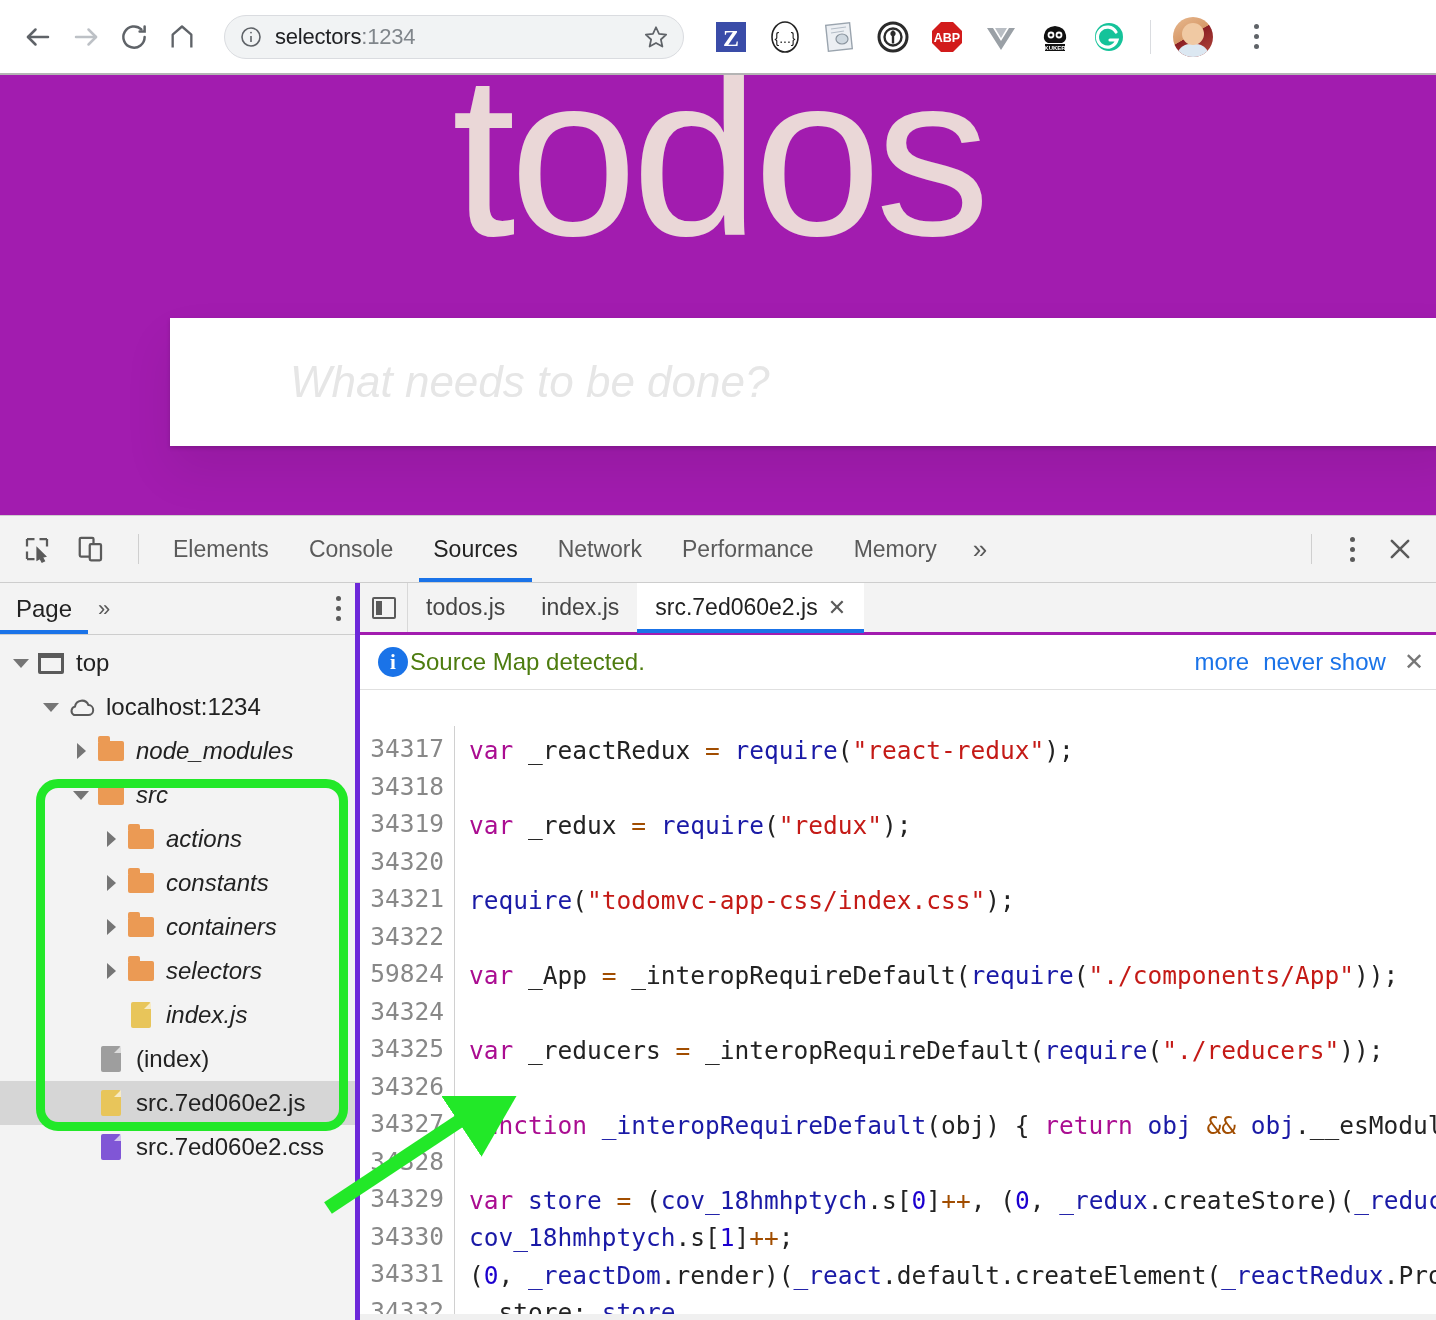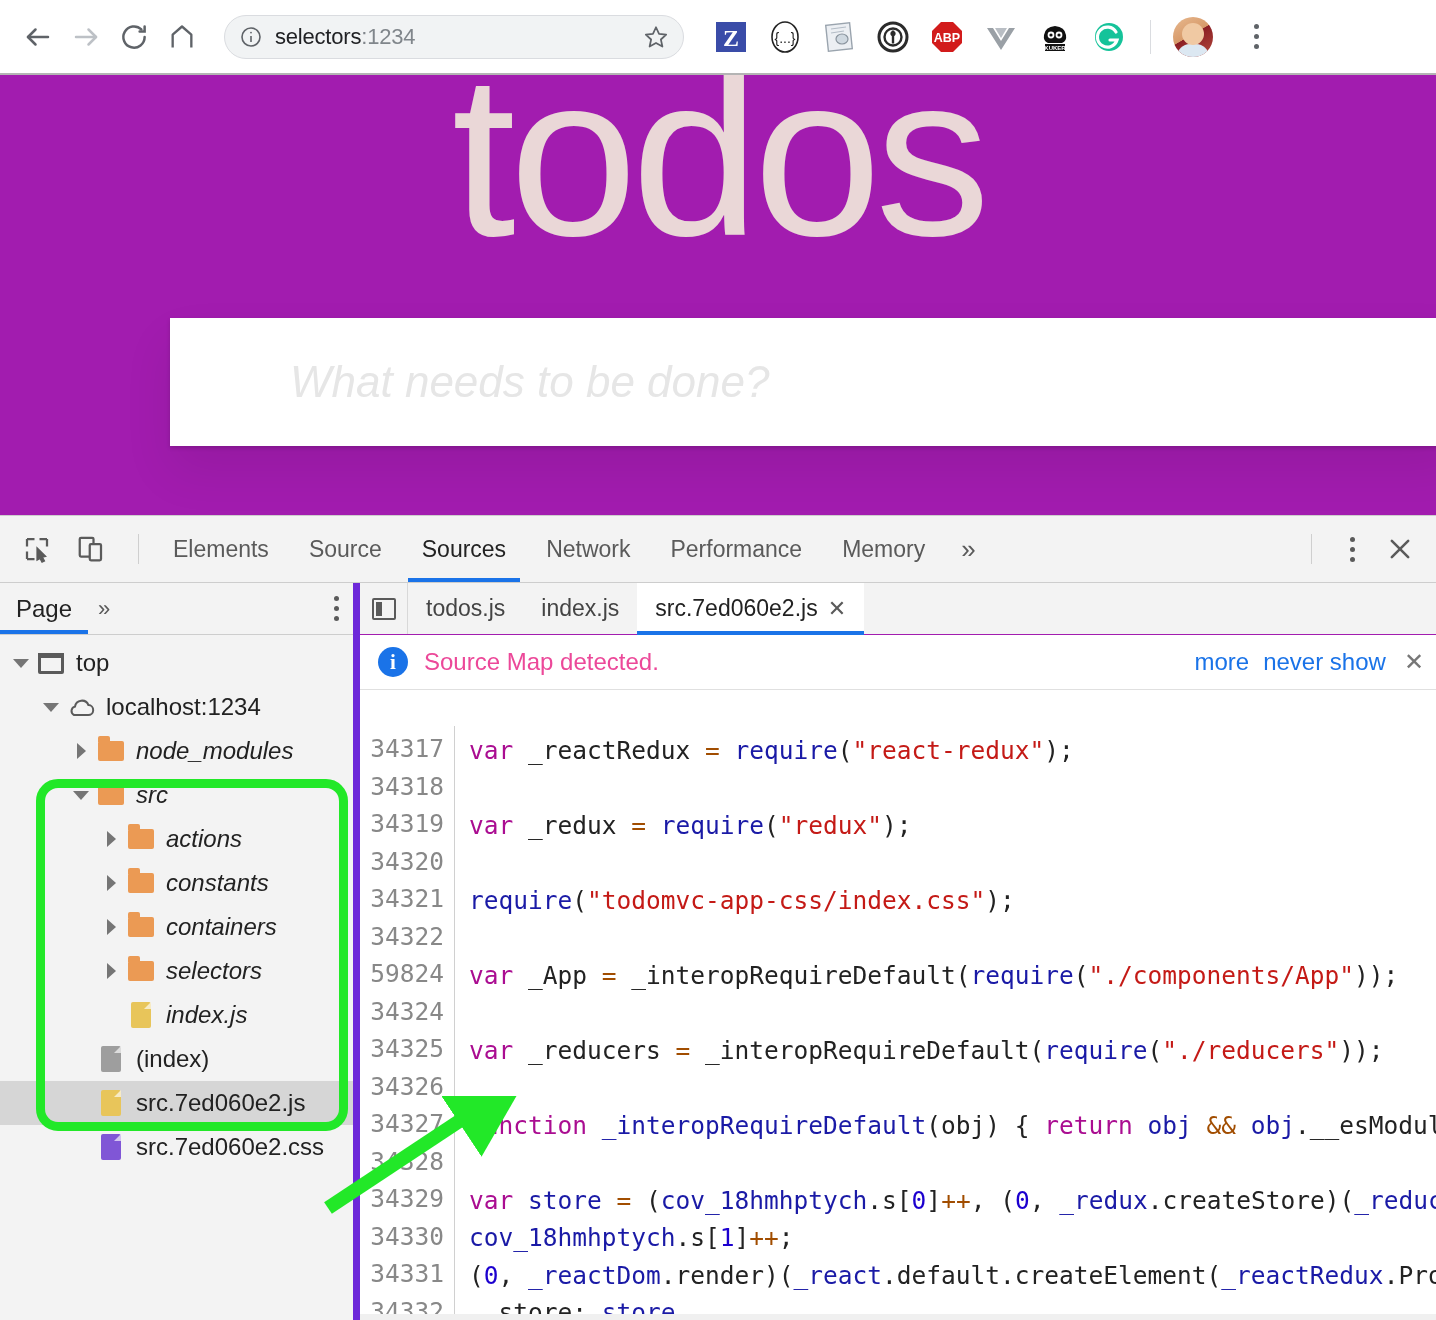--- a/index.html
+++ b/index.html
@@ -140,21 +140,21 @@
   .dt-kebab{ width:40px;height:44px;display:flex;flex-direction:column;align-items:center;justify-content:center;gap:5px;}
   .dt-kebab i{width:5px;height:5px;border-radius:50%;background:#5a5a5a;display:block;}
   .dt-close{ width:44px;height:44px;display:flex;align-items:center;justify-content:center;color:#5a5a5a;}
 
   .dt-body{ flex:1 1 auto; display:flex; min-height:0; }
 
   
   .nav-panel{
     width:360px; flex:0 0 360px;
     background:#f3f3f3;
-    border-right:7px solid #6d28d9;
+    border-right:5px solid #6d28d9;
     display:flex; flex-direction:column;
     position:relative;
   }
   .np-header{
     height:52px; flex:0 0 auto;
     display:flex; align-items:center;
     border-bottom:1px solid #cdcdcd;
     position:relative;
   }
   .np-tab{
@@ -211,21 +211,21 @@
   
   .editor{
     flex:1 1 auto; min-width:0;
     display:flex; flex-direction:column;
     background:#ffffff;
   }
   .ed-tabs{
     height:52px; flex:0 0 auto;
     display:flex; align-items:stretch;
     background:#f3f3f3;
-    border-bottom:1px solid #a21caf;
+    border-bottom:3px solid #a21caf;
   }
   .ed-panel-btn{
     width:48px; display:flex;align-items:center;justify-content:center;
     border-right:1px solid #d8d8d8;
   }
   .panel-glyph{ width:24px;height:22px;border:2px solid #5a5a5a;border-radius:2px;position:relative;display:block;}
   .panel-glyph:after{content:"";position:absolute;left:2px;top:2px;bottom:2px;width:6px;background:#5a5a5a;}
   .ed-tab{
     display:flex;align-items:center;gap:10px;
     padding:0 18px;
@@ -245,21 +245,21 @@
     display:flex; align-items:center;
     padding:0 12px 0 18px;
   }
   .info-icon{
     width:30px;height:30px;border-radius:50%;background:#1a73e8;
     color:#fff; font-size:21px; font-weight:bold;
     display:flex;align-items:center;justify-content:center;
     font-family:"Liberation Serif", serif;
     flex:0 0 auto;
   }
-  .info-text{ margin-left:16px; font-size:24px; color:#ec4899; }
+  .info-text{ margin-left:2px; font-size:24px; color:#4d7c0f; }
   .info-links{ margin-left:auto; display:flex;align-items:center;gap:14px;}
   .info-links a{ color:#1a73e8; font-size:24px; text-decoration:none;}
   .info-x{ color:#777; font-size:24px; margin-left:4px;}
 
   .code-wrap{
     flex:1 1 auto; min-height:0;
     display:flex;
     overflow:hidden;
     position:relative;
     font-family:"DejaVu Sans Mono", monospace;
@@ -430,21 +430,21 @@
       <div class="dt-ticon">
         <svg width="30" height="30" viewBox="0 0 24 24" fill="none" stroke="currentColor" stroke-width="1.8">
             <rect x="3" y="3" width="11" height="15" rx="1"></rect>
             <rect x="11" y="8" width="9" height="13" rx="1" fill="#f3f3f3"></rect>
           </svg>
       </div>
       <div class="dt-vsep"></div>
     </div>
     <div class="dt-tabs">
       <div class="dt-tab">Elements</div>
-      <div class="dt-tab">Source</div>
+      <div class="dt-tab">Console</div>
       <div class="dt-tab active">Sources</div>
       <div class="dt-tab">Network</div>
       <div class="dt-tab">Performance</div>
       <div class="dt-tab">Memory</div>
       <div class="dt-more">»</div>
     </div>
     <div class="dt-right">
       <div class="dt-vsep"></div>
       <div class="dt-kebab">
           <i></i>

